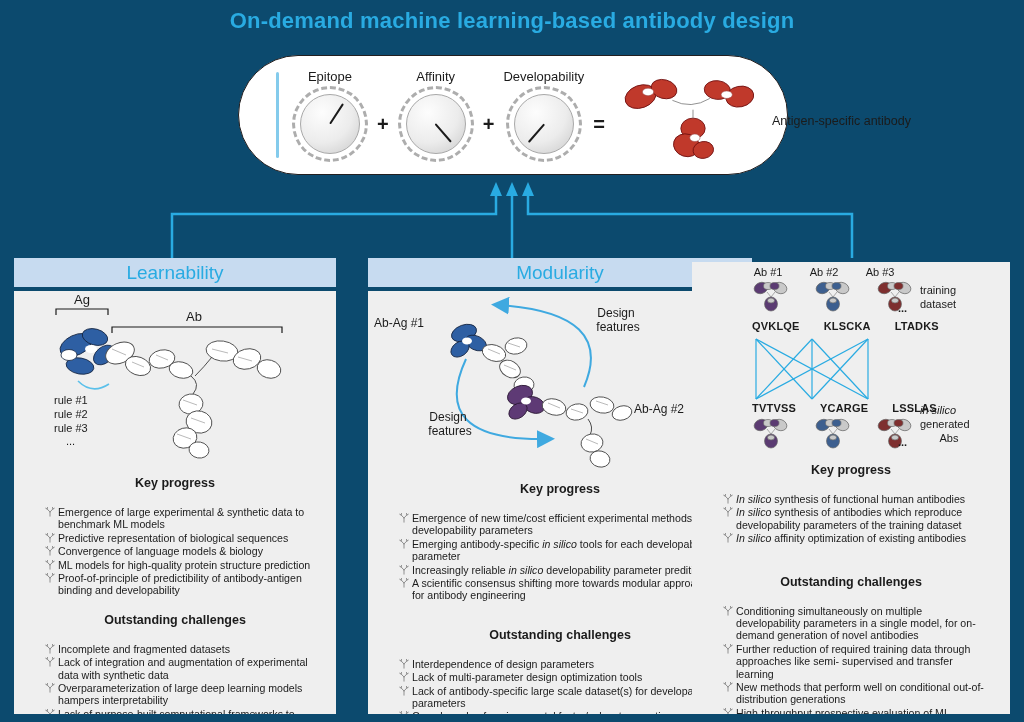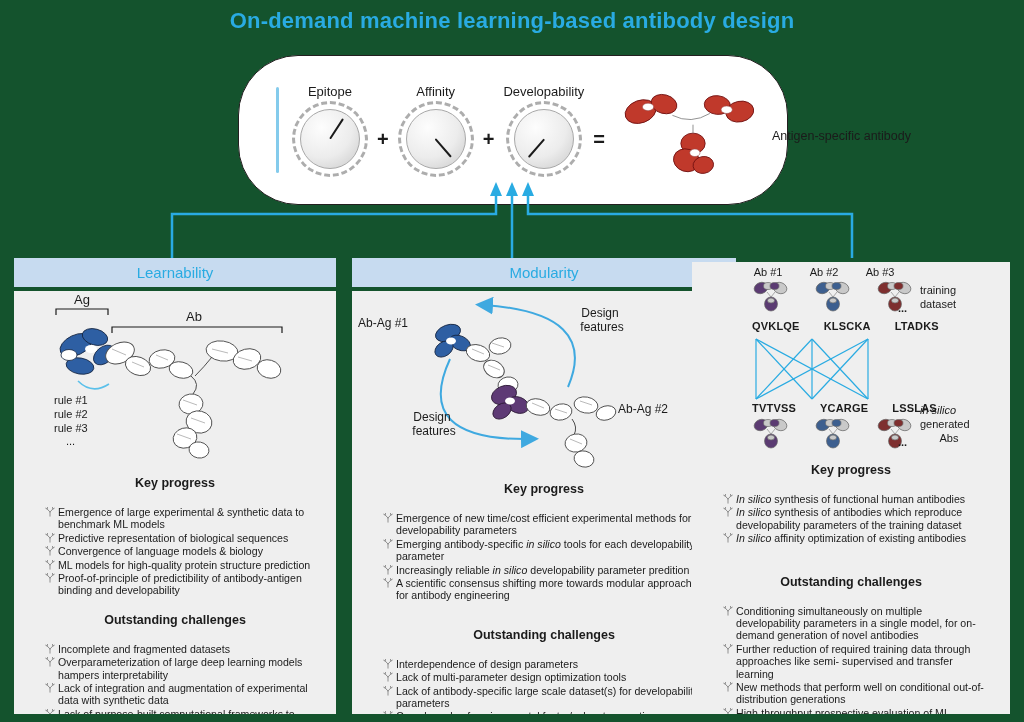--- a/index.html
+++ b/index.html
@@ -1,22 +1,22 @@
 <!DOCTYPE html>
 <html><head>
 <meta charset="utf-8">
 <style>
   html,body{margin:0;padding:0;background:#fff;}
-  .canvas{position:relative;width:1024px;height:722px;background:#14532d;
+  .canvas{position:relative;width:1024px;height:722px;background:#0c4a6e;
           font-family:"Liberation Sans",sans-serif;color:#1b1b1b;overflow:hidden;}
   
   .title{position:absolute;top:8px;left:0;width:100%;text-align:center;
          font-size:22px;font-weight:600;color:#29ABE2;letter-spacing:.2px;}
   
-  .pill{position:absolute;left:238px;top:55px;width:550px;height:150px;
+  .pill{position:absolute;left:238px;top:55px;width:550px;height:120px;
         border:1.6px solid #231f20;border-radius:60px;background:#fff;
         display:flex;align-items:center;padding:0 0 0 22px;box-sizing:border-box;gap:9px;}
   .divider{width:3px;height:86px;background:#84CBEC;border-radius:2px;margin:0 4px 0 6px;flex:none;}
   .dial-col{display:flex;flex-direction:column;align-items:center;gap:2px;flex:none;}
   .dial-label{font-size:13px;}
   .dial{width:70px;height:70px;border-radius:50%;border:3.5px dashed #ADADAD;
         display:flex;align-items:center;justify-content:center;position:relative;flex:none;}
   .dial-face{width:58px;height:58px;border-radius:50%;border:1px solid #a8a8a8;
         background:radial-gradient(circle at 36% 30%, #fdfdfd 0%, #ececec 55%, #c9c9c9 100%);
         position:relative;}
@@ -26,23 +26,23 @@
   .dial-affinity .needle{transform:rotate(139deg);}
   .dial-developability .needle{transform:rotate(-139deg);}
   .op{font-size:20px;font-weight:bold;margin-top:18px;flex:none;}
   .res-col{display:flex;flex-direction:row;align-items:center;margin-top:10px;flex:none;}
   .res-label{font-size:12.5px;margin-top:2px;white-space:nowrap;}
   
   .connectors{position:absolute;left:0;top:180px;width:1024px;height:80px;}
   
   .panel{position:absolute;top:258px;height:456px;display:flex;flex-direction:column;}
   .panel-left{left:14px;width:322px;}
-  .panel-mid{left:352px;width:384px;}
+  .panel-mid{left:368px;width:384px;}
   .panel-right{left:692px;width:318px;}
-  .p-head{height:29px;background:#C7DBF0;color:#29ABE2;font-size:15px;
+  .p-head{height:29px;background:#C7DBF0;color:#29ABE2;font-size:19px;
           display:flex;align-items:center;justify-content:center;flex:none;}
   .p-body{flex:1;margin-top:4px;background:#EFEFEF;overflow:hidden;position:relative;}
   .sec-h{font-weight:bold;font-size:12.5px;text-align:center;margin:5px 15px 3px;}
   ul.blist{list-style:none;margin:16px;padding:0 6px 0 15px;}
   ul.blist li{position:relative;padding-left:13px;font-size:10.6px;line-height:1.17;margin-bottom:1px;}
   .bico{position:absolute;left:0;top:1px;width:10px;height:10px;}
   
   .ill{display:block;}
   .t13{font-size:13px;fill:#1b1b1b;}
   .t12{font-size:12px;fill:#1b1b1b;}
@@ -217,24 +217,24 @@
               <use href="#abico"></use>
             </svg><span>Proof-of-principle of predictibility of antibody-antigen binding and developability</span></li>
       </ul>
       <div class="sec-h">Outstanding challenges</div>
       <ul class="blist">
         <li><svg class="bico">
               <use href="#abico"></use>
             </svg><span>Incomplete and fragmented datasets</span></li>
         <li><svg class="bico">
               <use href="#abico"></use>
+            </svg><span>Lack of integration and augmentation of experimental data with synthetic data</span></li>
+        <li><svg class="bico">
+              <use href="#abico"></use>
             </svg><span>Overparameterization of large deep learning models hampers interpretability</span></li>
-        <li><svg class="bico">
-              <use href="#abico"></use>
-            </svg><span>Lack of integration and augmentation of experimental data with synthetic data</span></li>
         <li><svg class="bico">
               <use href="#abico"></use>
             </svg><span>Lack of purpose-built computational frameworks to infer molecular/atomistic rules for antibody-antigen binding</span></li>
       </ul>
     </div>
   </div>
 
   <div class="panel panel-mid">
     <div class="p-head">Modularity</div>
     <div class="p-body">

